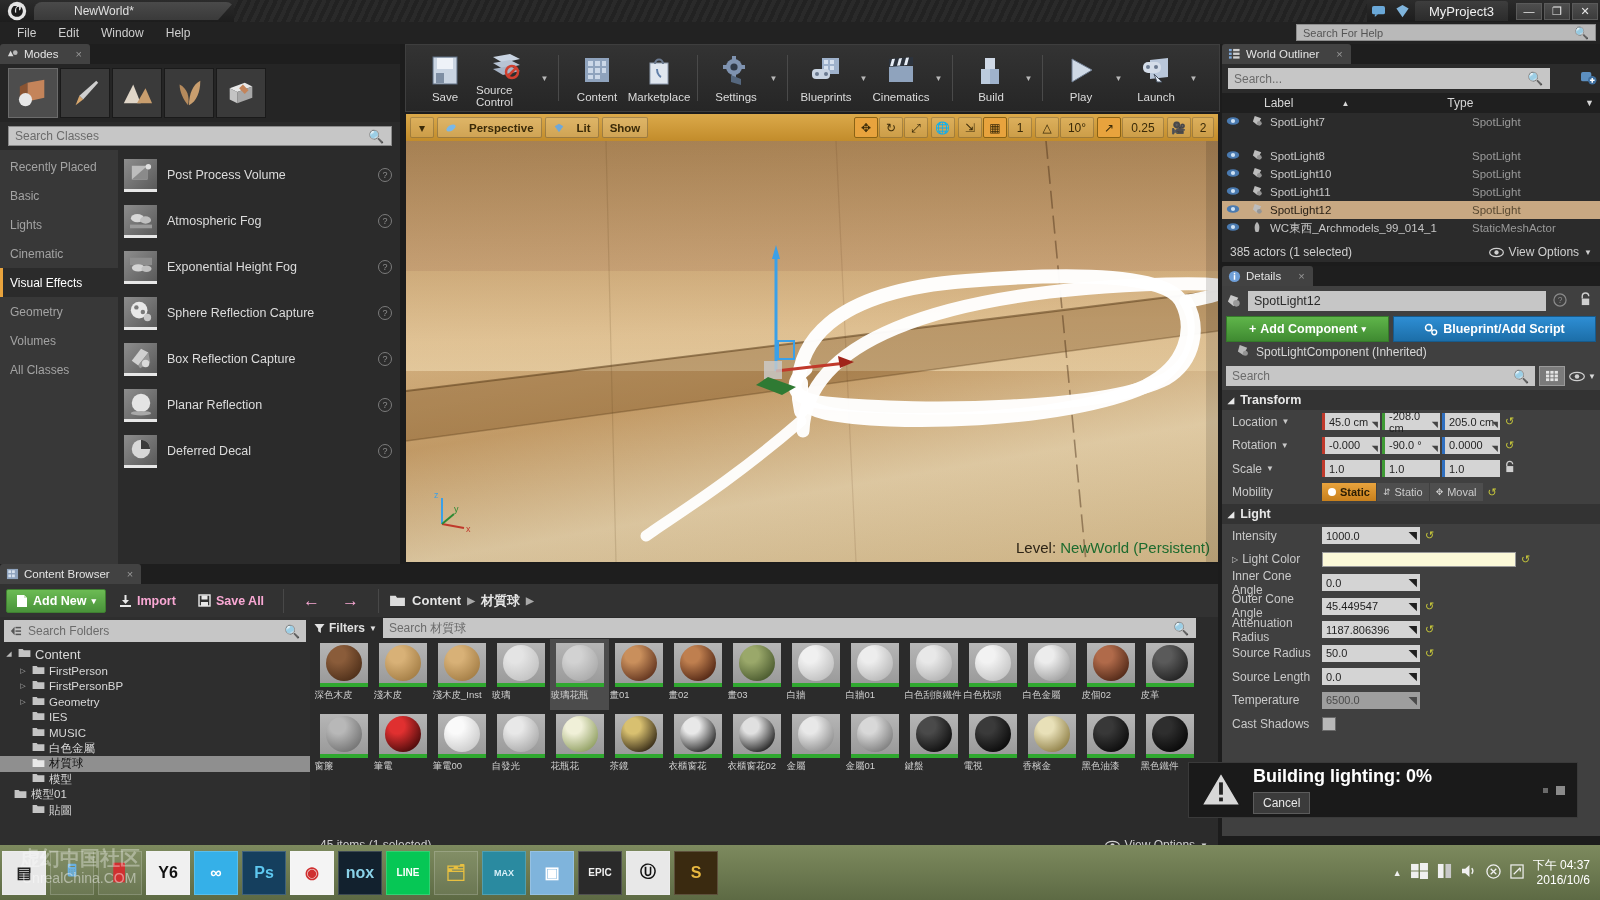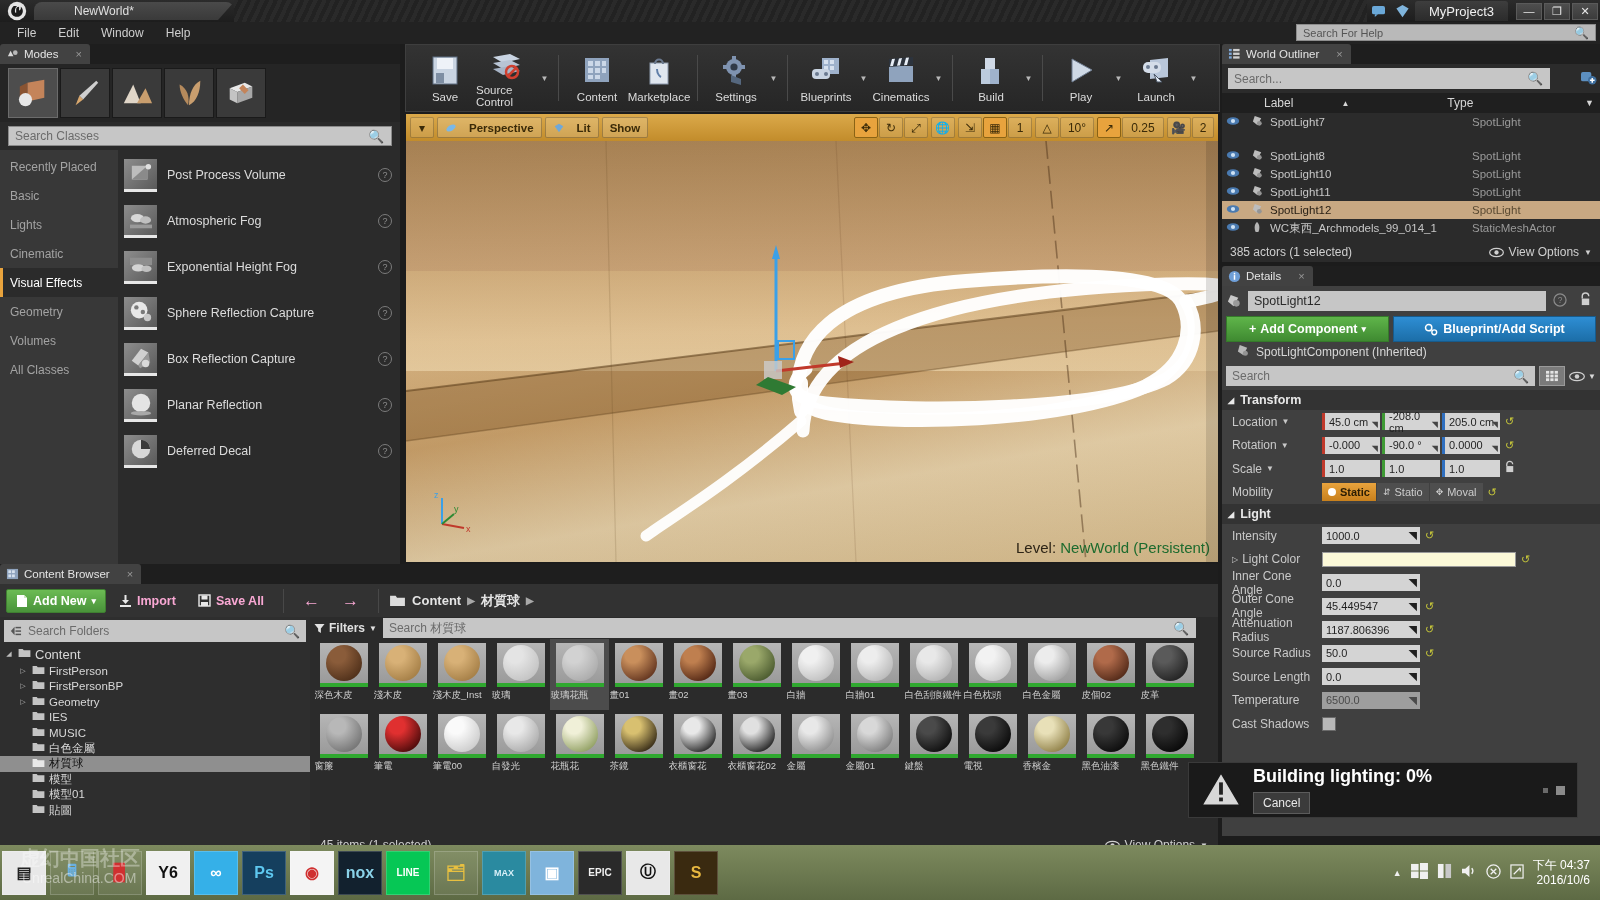--- a/index.html
+++ b/index.html
@@ -815,21 +815,21 @@
               </svg></span>
             <span>材質球</span>
           </div>
           <div class="folder-row" style="padding-left: 18px;">
             <span class="fexp"></span>
             <span class="ficon"><svg width="13" height="10" viewBox="0 0 14 11">
                 <path d="M0.5 1 h4.5 l1.2 1.6 h7.3 v7.4 h-13Z" fill="#c4c4c4"></path>
               </svg></span>
             <span>模型</span>
           </div>
-          <div class="folder-row" style="padding-left: 18px;">
+          <div class="folder-row" style="">
             <span class="fexp"></span>
             <span class="ficon"><svg width="13" height="10" viewBox="0 0 14 11">
                 <path d="M0.5 1 h4.5 l1.2 1.6 h7.3 v7.4 h-13Z" fill="#c4c4c4"></path>
               </svg></span>
             <span>模型01</span>
           </div>
           <div class="folder-row" style="padding-left: 18px;">
             <span class="fexp"></span>
             <span class="ficon"><svg width="13" height="10" viewBox="0 0 14 11">
                 <path d="M0.5 1 h4.5 l1.2 1.6 h7.3 v7.4 h-13Z" fill="#c4c4c4"></path>

